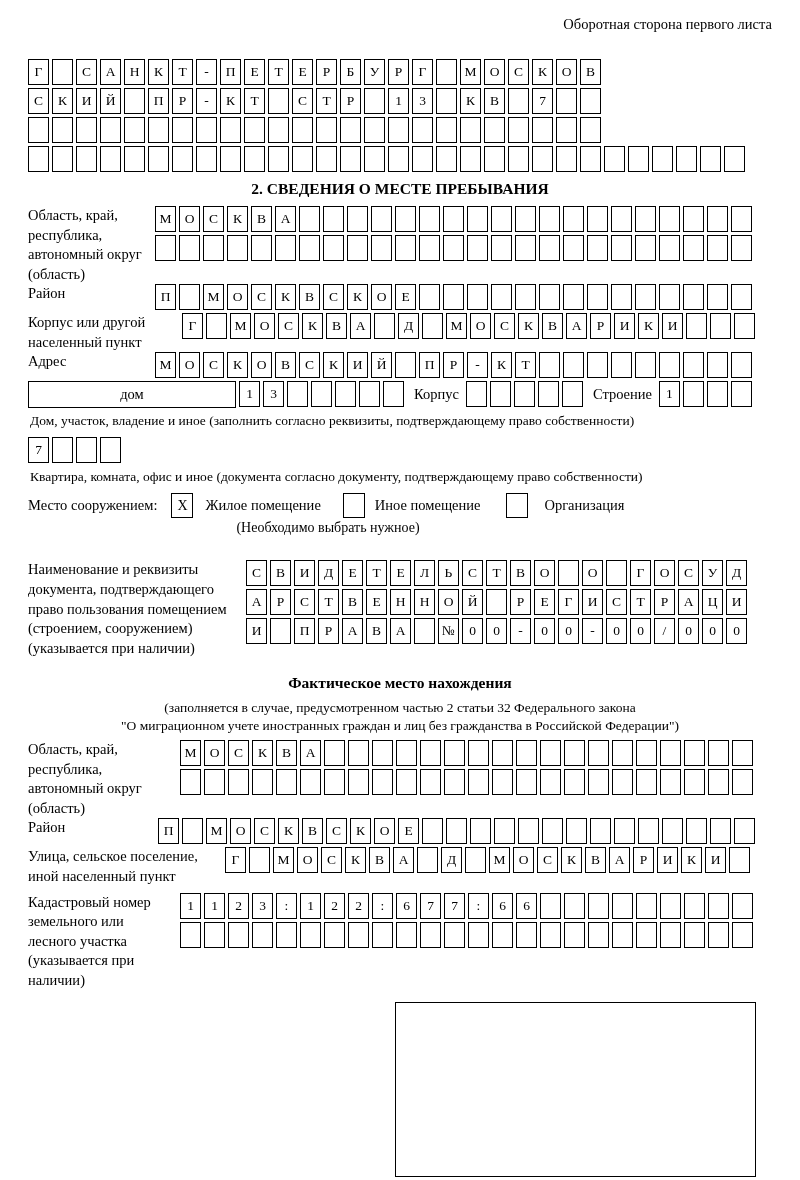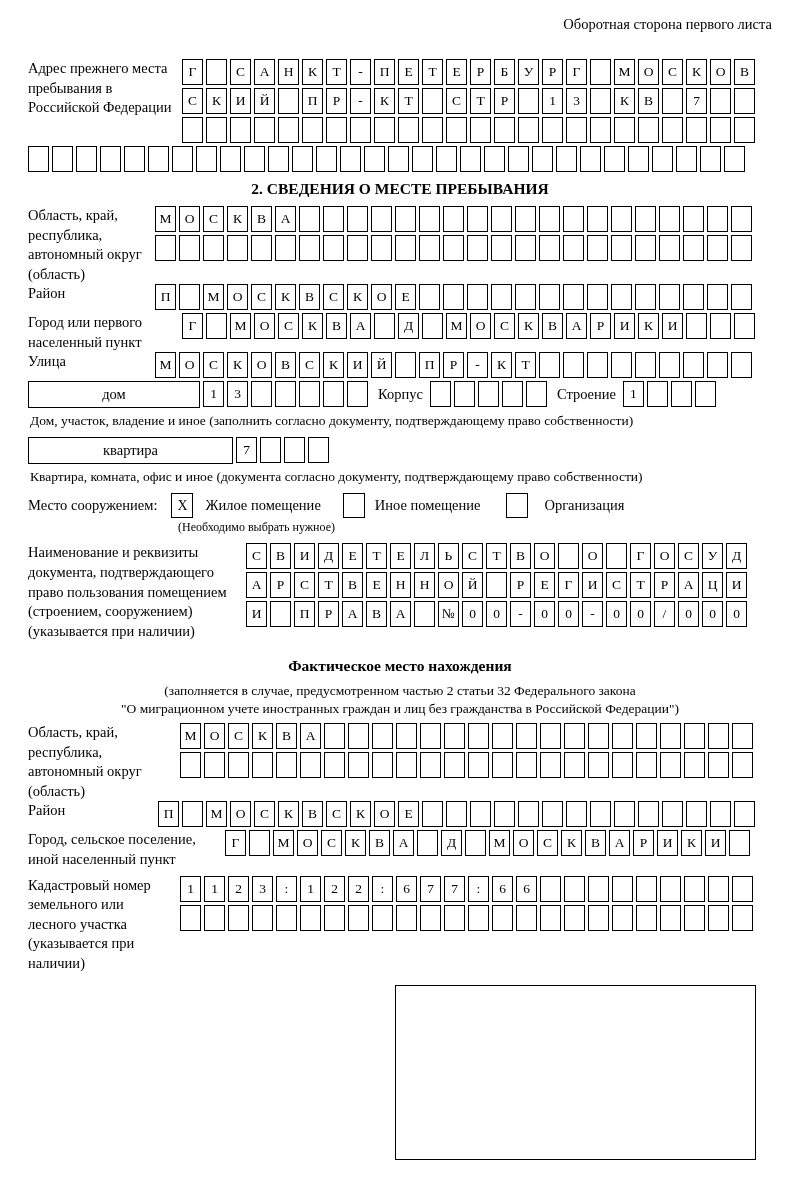--- a/index.html
+++ b/index.html
@@ -10,40 +10,39 @@
   .flabel{font-size:14.5px;line-height:1.35;box-sizing:border-box;padding-right:6px;flex:none;}
   .w154{width:154px}.w127{width:127px}.w152{width:152px}.w130{width:130px}.w197{width:197px}.w218{width:218px}
   .cells{display:flex;margin-bottom:3px;}
   .cell{box-sizing:border-box;flex:none;width:21px;height:26px;border:1.5px solid #000;margin-right:3px;
         display:flex;align-items:center;justify-content:center;font-size:13.5px;background:#fff;}
   .note-c{font-size:13.5px;text-align:center;margin:2px 0 6px 0;}
   .note-l{font-size:13.5px;text-align:left;margin:2px 0 8px 2px;}
   .sec-title{font-size:15.5px;font-weight:bold;text-align:center;margin:8px 0 8px 0;}
   .widebox{box-sizing:border-box;border:1.5px solid #000;height:27px;display:flex;align-items:center;
            justify-content:center;font-size:14.5px;flex:none;background:#fff;margin-right:3px;}
-  .dom-w{width:172px}.kv-w{width:205px}
+  .dom-w{width:208px}.kv-w{width:205px}
   .inline-lbl{font-size:14.5px;line-height:27px;flex:none;padding:0 7px;}
   .house-row{display:flex;align-items:flex-start;margin-bottom:3px;}
   .stay-row{display:flex;align-items:center;margin:6px 0 2px 0;}
   .stay-lbl{font-size:14.5px;flex:none;}
   .chkbox{box-sizing:border-box;width:22px;height:25px;border:1.5px solid #000;display:flex;align-items:center;
           justify-content:center;font-size:14px;flex:none;}
   .opt-lbl{font-size:14.5px;flex:none;}
-  .stay-note{font-size:12px;margin:2px 0 8px 150px;width:300px;}
+  .stay-note{font-size:14px;margin:2px 0 24px 150px;width:300px;text-align:center;}
   .stamp-box{box-sizing:border-box;margin-left:367px;width:361px;height:175px;border:1.8px solid #000;margin-top:12px;}
 </style>
 </head>
 <body>
 
 <div class="page">
 
   <div class="hdr-right">Оборотная сторона первого листа</div>
 
   <div class="frow">
-    <div class="flabel w154">Адрес прежнего места пребывания в Российской Федерации</div>
     <div>
       <div class="cells">
           <span class="cell">Г</span>
           <span class="cell"></span>
           <span class="cell">С</span>
           <span class="cell">А</span>
           <span class="cell">Н</span>
           <span class="cell">К</span>
           <span class="cell">Т</span>
           <span class="cell">-</span>
@@ -238,21 +237,21 @@
         <span class="cell"></span>
         <span class="cell"></span>
         <span class="cell"></span>
         <span class="cell"></span>
         <span class="cell"></span>
         <span class="cell"></span>
       </div>
   </div>
 
   <div class="frow">
-    <div class="flabel w154">Город или первого населенный пункт</div>
+    <div class="flabel w154">Корпус или другой населенный пункт</div>
     <div class="cells">
         <span class="cell">Г</span>
         <span class="cell"></span>
         <span class="cell">М</span>
         <span class="cell">О</span>
         <span class="cell">С</span>
         <span class="cell">К</span>
         <span class="cell">В</span>
         <span class="cell">А</span>
         <span class="cell"></span>
@@ -268,21 +267,21 @@
         <span class="cell">И</span>
         <span class="cell">К</span>
         <span class="cell">И</span>
         <span class="cell"></span>
         <span class="cell"></span>
         <span class="cell"></span>
       </div>
   </div>
 
   <div class="frow">
-    <div class="flabel w127">Улица</div>
+    <div class="flabel w127">Адрес</div>
     <div class="cells">
         <span class="cell">М</span>
         <span class="cell">О</span>
         <span class="cell">С</span>
         <span class="cell">К</span>
         <span class="cell">О</span>
         <span class="cell">В</span>
         <span class="cell">С</span>
         <span class="cell">К</span>
         <span class="cell">И</span>
@@ -325,24 +324,23 @@
         <span class="cell"></span>
       </div>
     <div class="inline-lbl">Строение</div>
     <div class="cells">
         <span class="cell">1</span>
         <span class="cell"></span>
         <span class="cell"></span>
         <span class="cell"></span>
       </div>
   </div>
-  <div class="note-l">Дом, участок, владение и иное (заполнить согласно документу, подтверждающему право собственности)</div>
+  <div class="note-l">Дом, участок, владение и иное (заполнить согласно реквизиты, подтверждающему право собственности)</div>
 
   <div class="house-row">
-    <div class="widebox kv-w">квартира</div>
     <div class="cells">
         <span class="cell">7</span>
         <span class="cell"></span>
         <span class="cell"></span>
         <span class="cell"></span>
       </div>
   </div>
   <div class="note-l">Квартира, комната, офис и иное (документа согласно документу, подтверждающему право собственности)</div>
 
   <div class="stay-row">
@@ -518,21 +516,21 @@
         <span class="cell"></span>
         <span class="cell"></span>
         <span class="cell"></span>
         <span class="cell"></span>
         <span class="cell"></span>
         <span class="cell"></span>
       </div>
   </div>
 
   <div class="frow">
-    <div class="flabel w197">Город, сельское поселение, иной населенный пункт</div>
+    <div class="flabel w197">Улица, сельское поселение, иной населенный пункт</div>
     <div class="cells">
         <span class="cell">Г</span>
         <span class="cell"></span>
         <span class="cell">М</span>
         <span class="cell">О</span>
         <span class="cell">С</span>
         <span class="cell">К</span>
         <span class="cell">В</span>
         <span class="cell">А</span>
         <span class="cell"></span>

